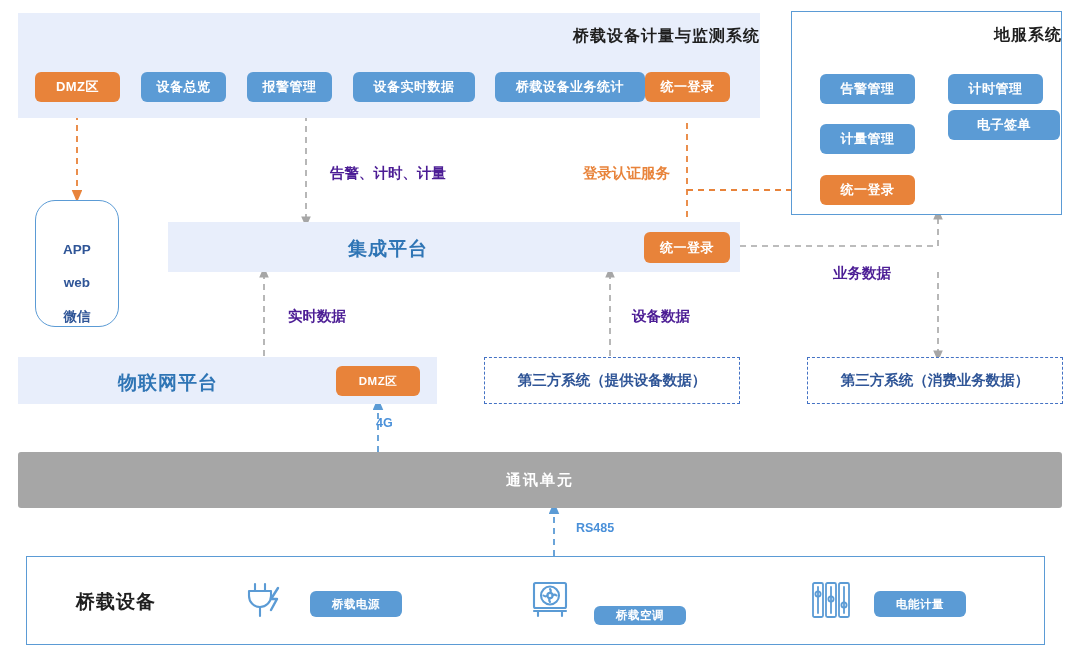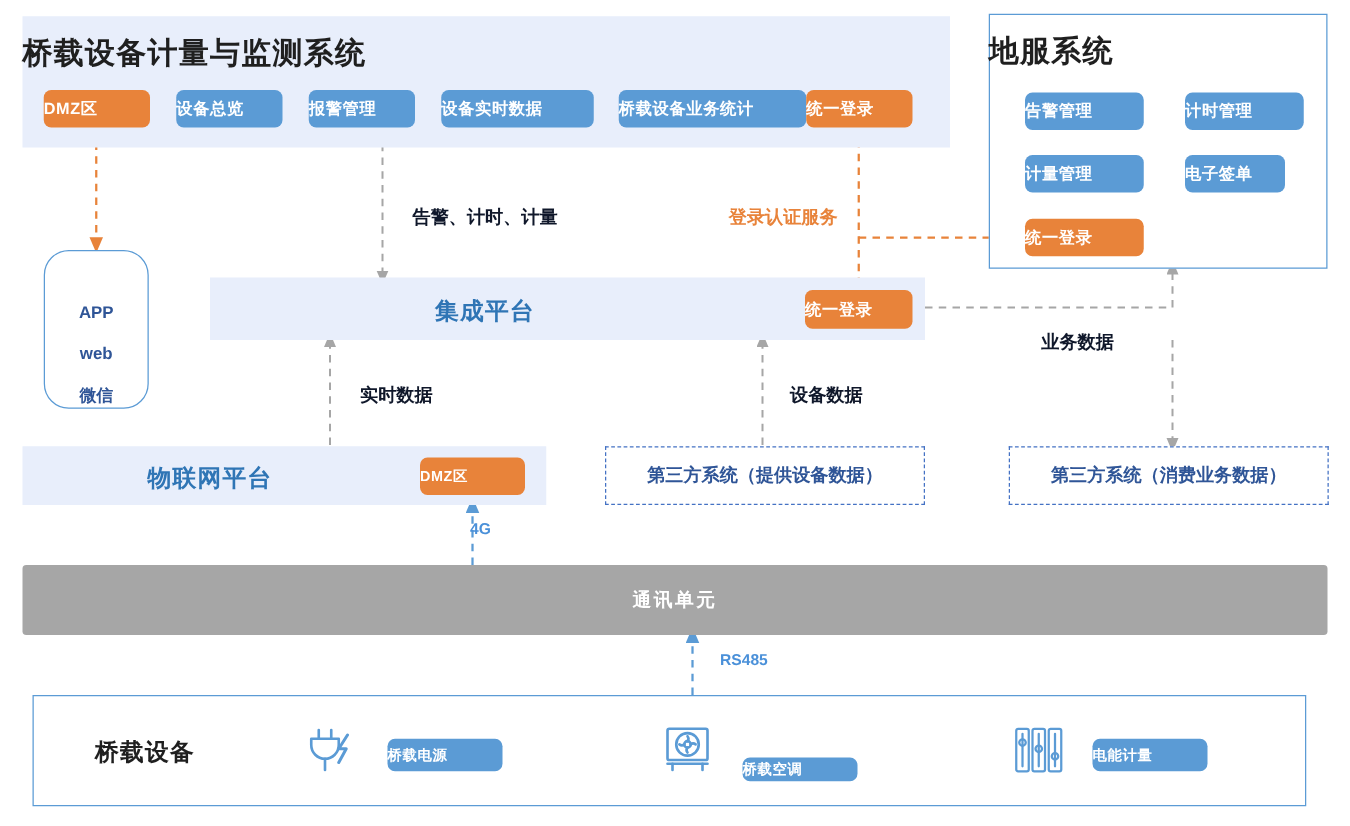--- a/index.html
+++ b/index.html
@@ -24,37 +24,37 @@
   .panel-fill {
     background: #e8eefb;
   }
   .panel-outline {
     background: #ffffff;
     border: 1.5px solid #5b9bd5;
   }
   .panel-title {
     color: #1f1f1f;
     font-weight: bold;
-    text-align: left;
-    font-size: 24px;
+    text-align: right;
+    font-size: 16px;
     letter-spacing: 1px;
   }
   .bar-title {
     color: #2f75b5;
     font-weight: bold;
     font-size: 19px;
     letter-spacing: 1px;
   }
 
   
   .chip {
     border-radius: 6px;
     display: flex;
     align-items: center;
-    justify-content: flex-start;
+    justify-content: center;
     color: #ffffff;
     font-weight: bold;
     font-size: 13px;
     letter-spacing: 0.5px;
     white-space: nowrap;
   }
   .chip-blue { background: #5b9bd5; }
   .chip-orange { background: #e8833a; }
   .chip-small { font-size: 11.5px; }
 
@@ -103,21 +103,21 @@
   
   .device-title {
     color: #1f1f1f;
     font-weight: bold;
     font-size: 19px;
     letter-spacing: 1px;
   }
 
   
   .edge-label {
-    color: #0f172a;
+    color: #4c1d95;
     font-weight: bold;
     font-size: 14.5px;
     white-space: nowrap;
   }
   .edge-label-orange { color: #e8833a; }
   .edge-label-blue { color: #4a90d9; font-size: 12.5px; }
 
   svg.conn { position: absolute; left: 0; top: 0; pointer-events: none; }
 </style>
 </head>
@@ -188,21 +188,21 @@
 
   <div class="abs chip chip-blue" style="left:820px; top:74px; width:95px; height:30px;">
     <span>告警管理</span>
   </div>
   <div class="abs chip chip-blue" style="left:948px; top:74px; width:95px; height:30px;">
     <span>计时管理</span>
   </div>
   <div class="abs chip chip-blue" style="left:820px; top:124px; width:95px; height:30px;">
     <span>计量管理</span>
   </div>
-  <div class="abs chip chip-blue" style="left:948px; top:124px; width:80px; height:30px;font-family:Liberation Mono, monospace;">
+  <div class="abs chip chip-blue" style="left:948px; top:110px; width:112px; height:30px;font-family:Liberation Mono, monospace;">
     <span>电子签单</span>
   </div>
   <div class="abs chip chip-orange" style="left:820px; top:175px; width:95px; height:30px;">
     <span>统一登录</span>
   </div>
 
   <div class="abs app-box" style="left:35px; top:200px; width:84px; height:127px;">
     <span>APP</span>
     <span>web</span>
     <span>微信</span>

